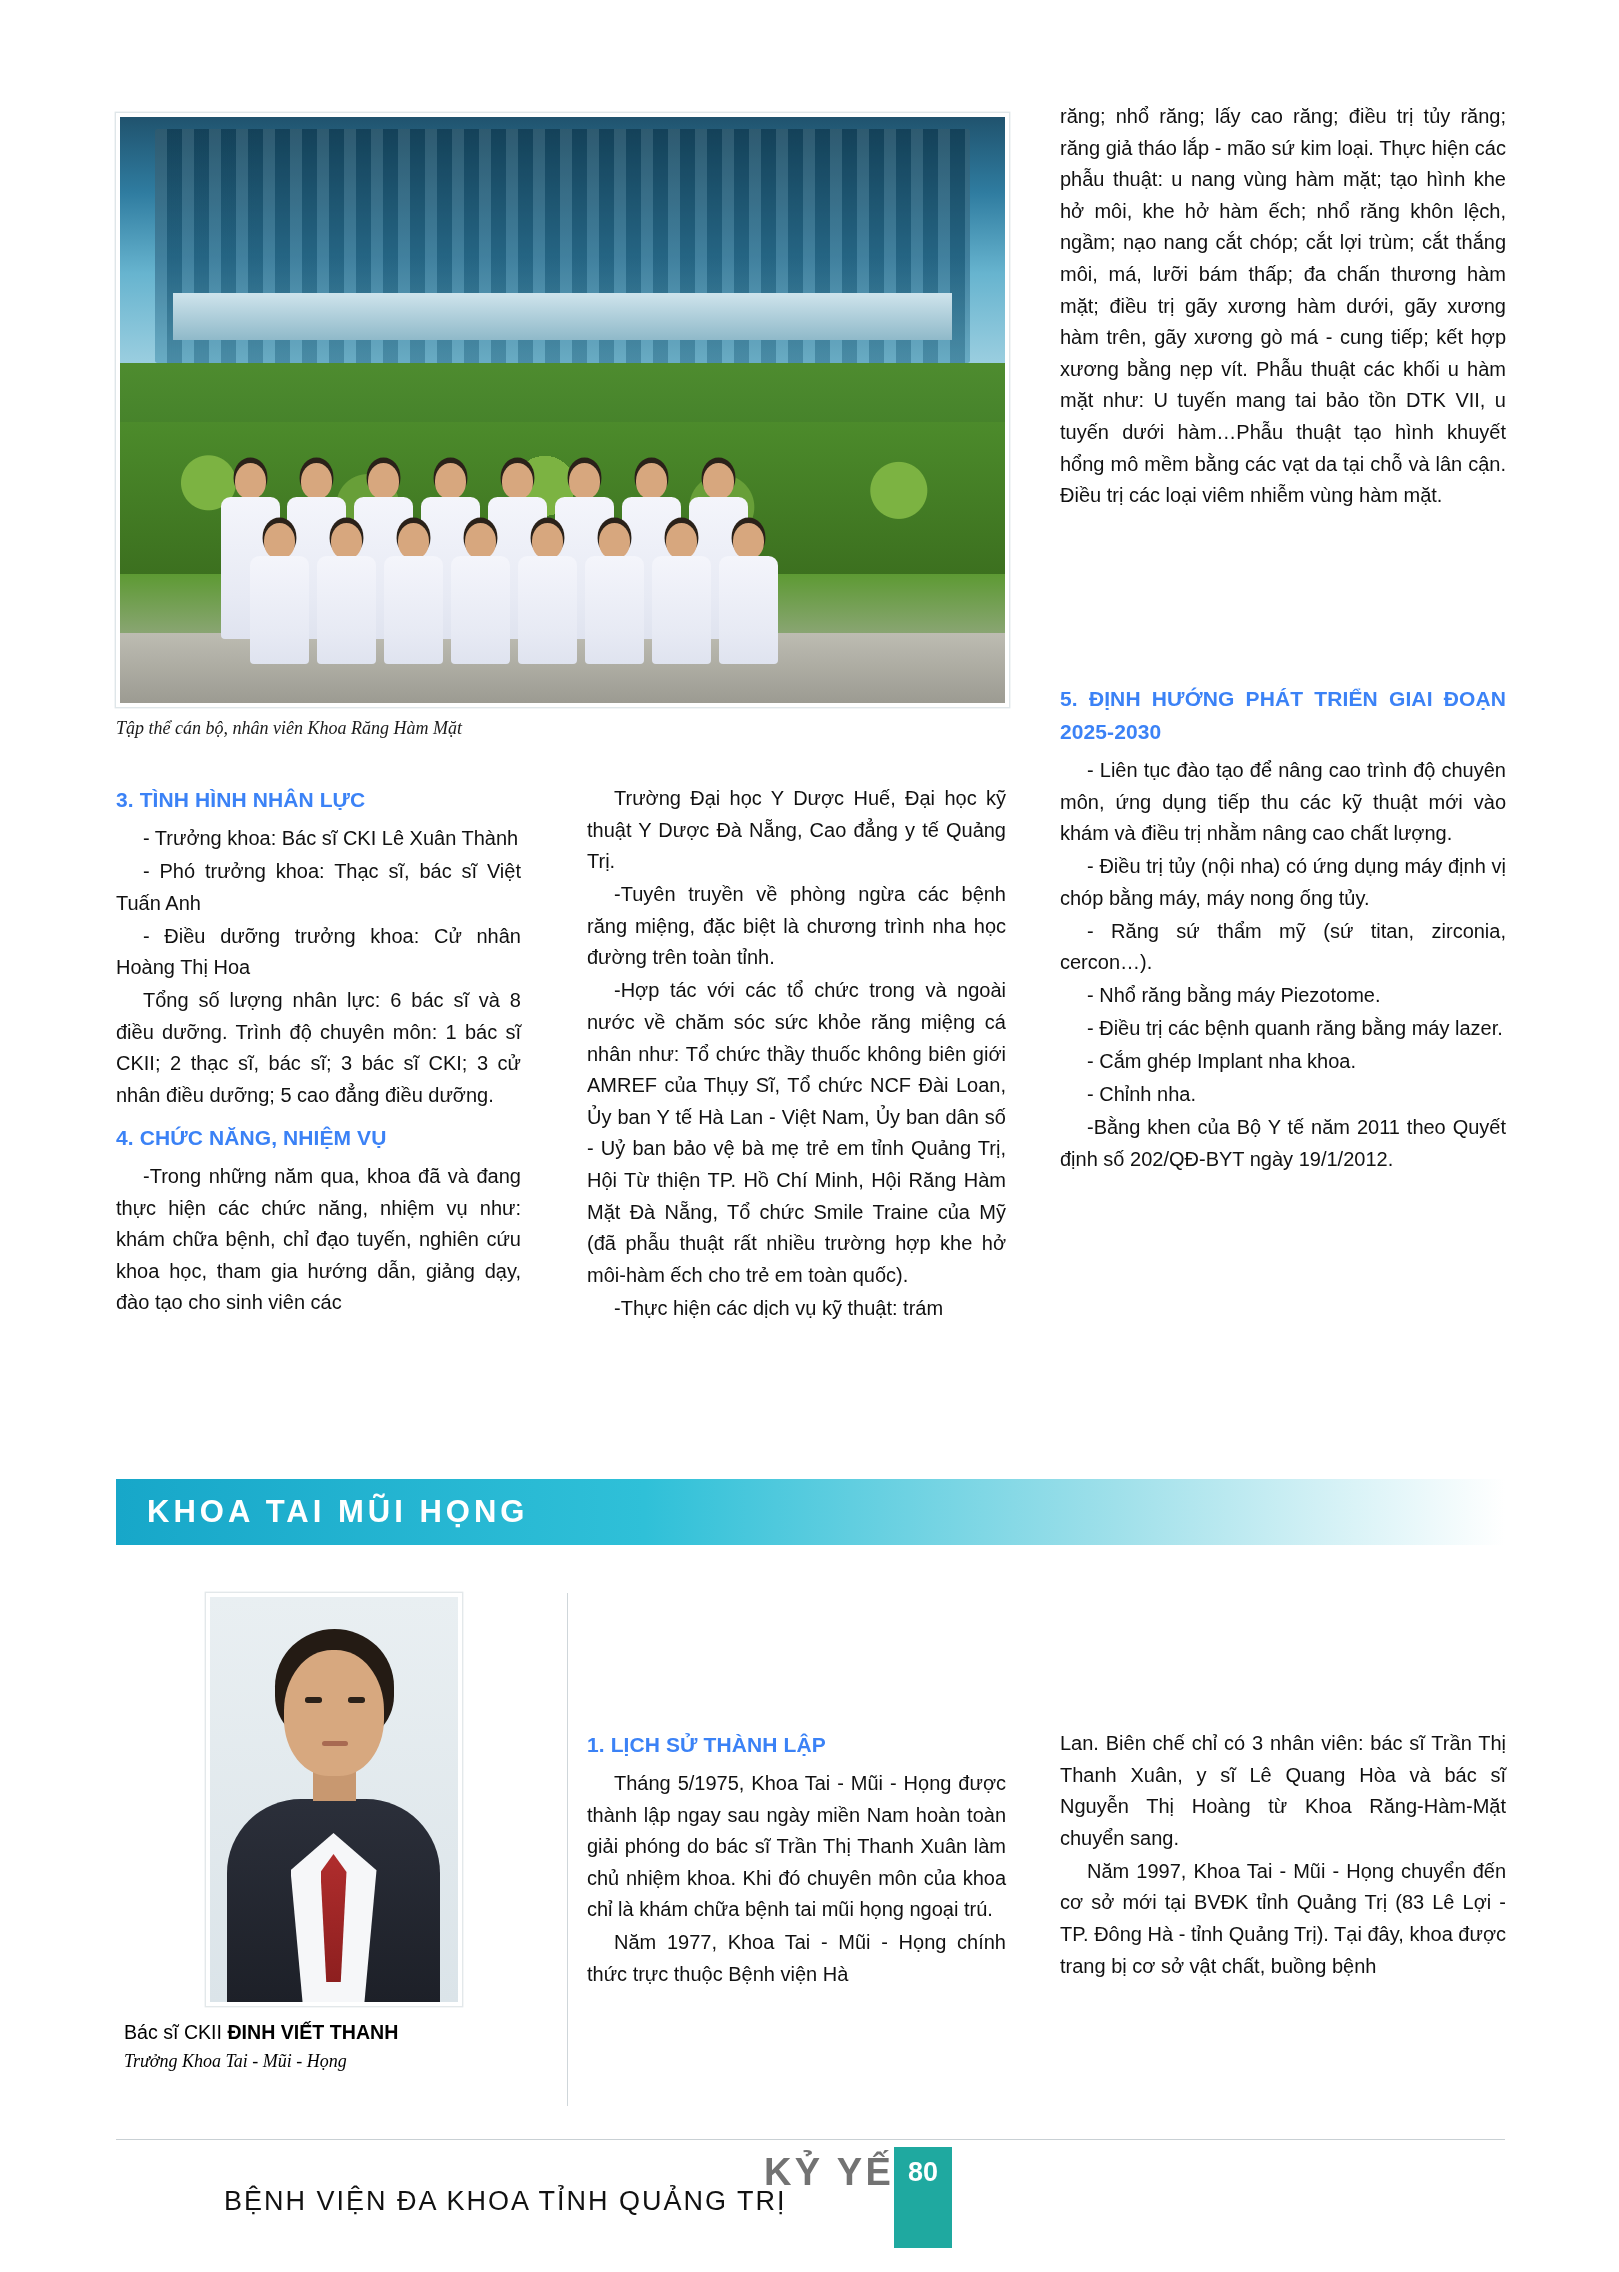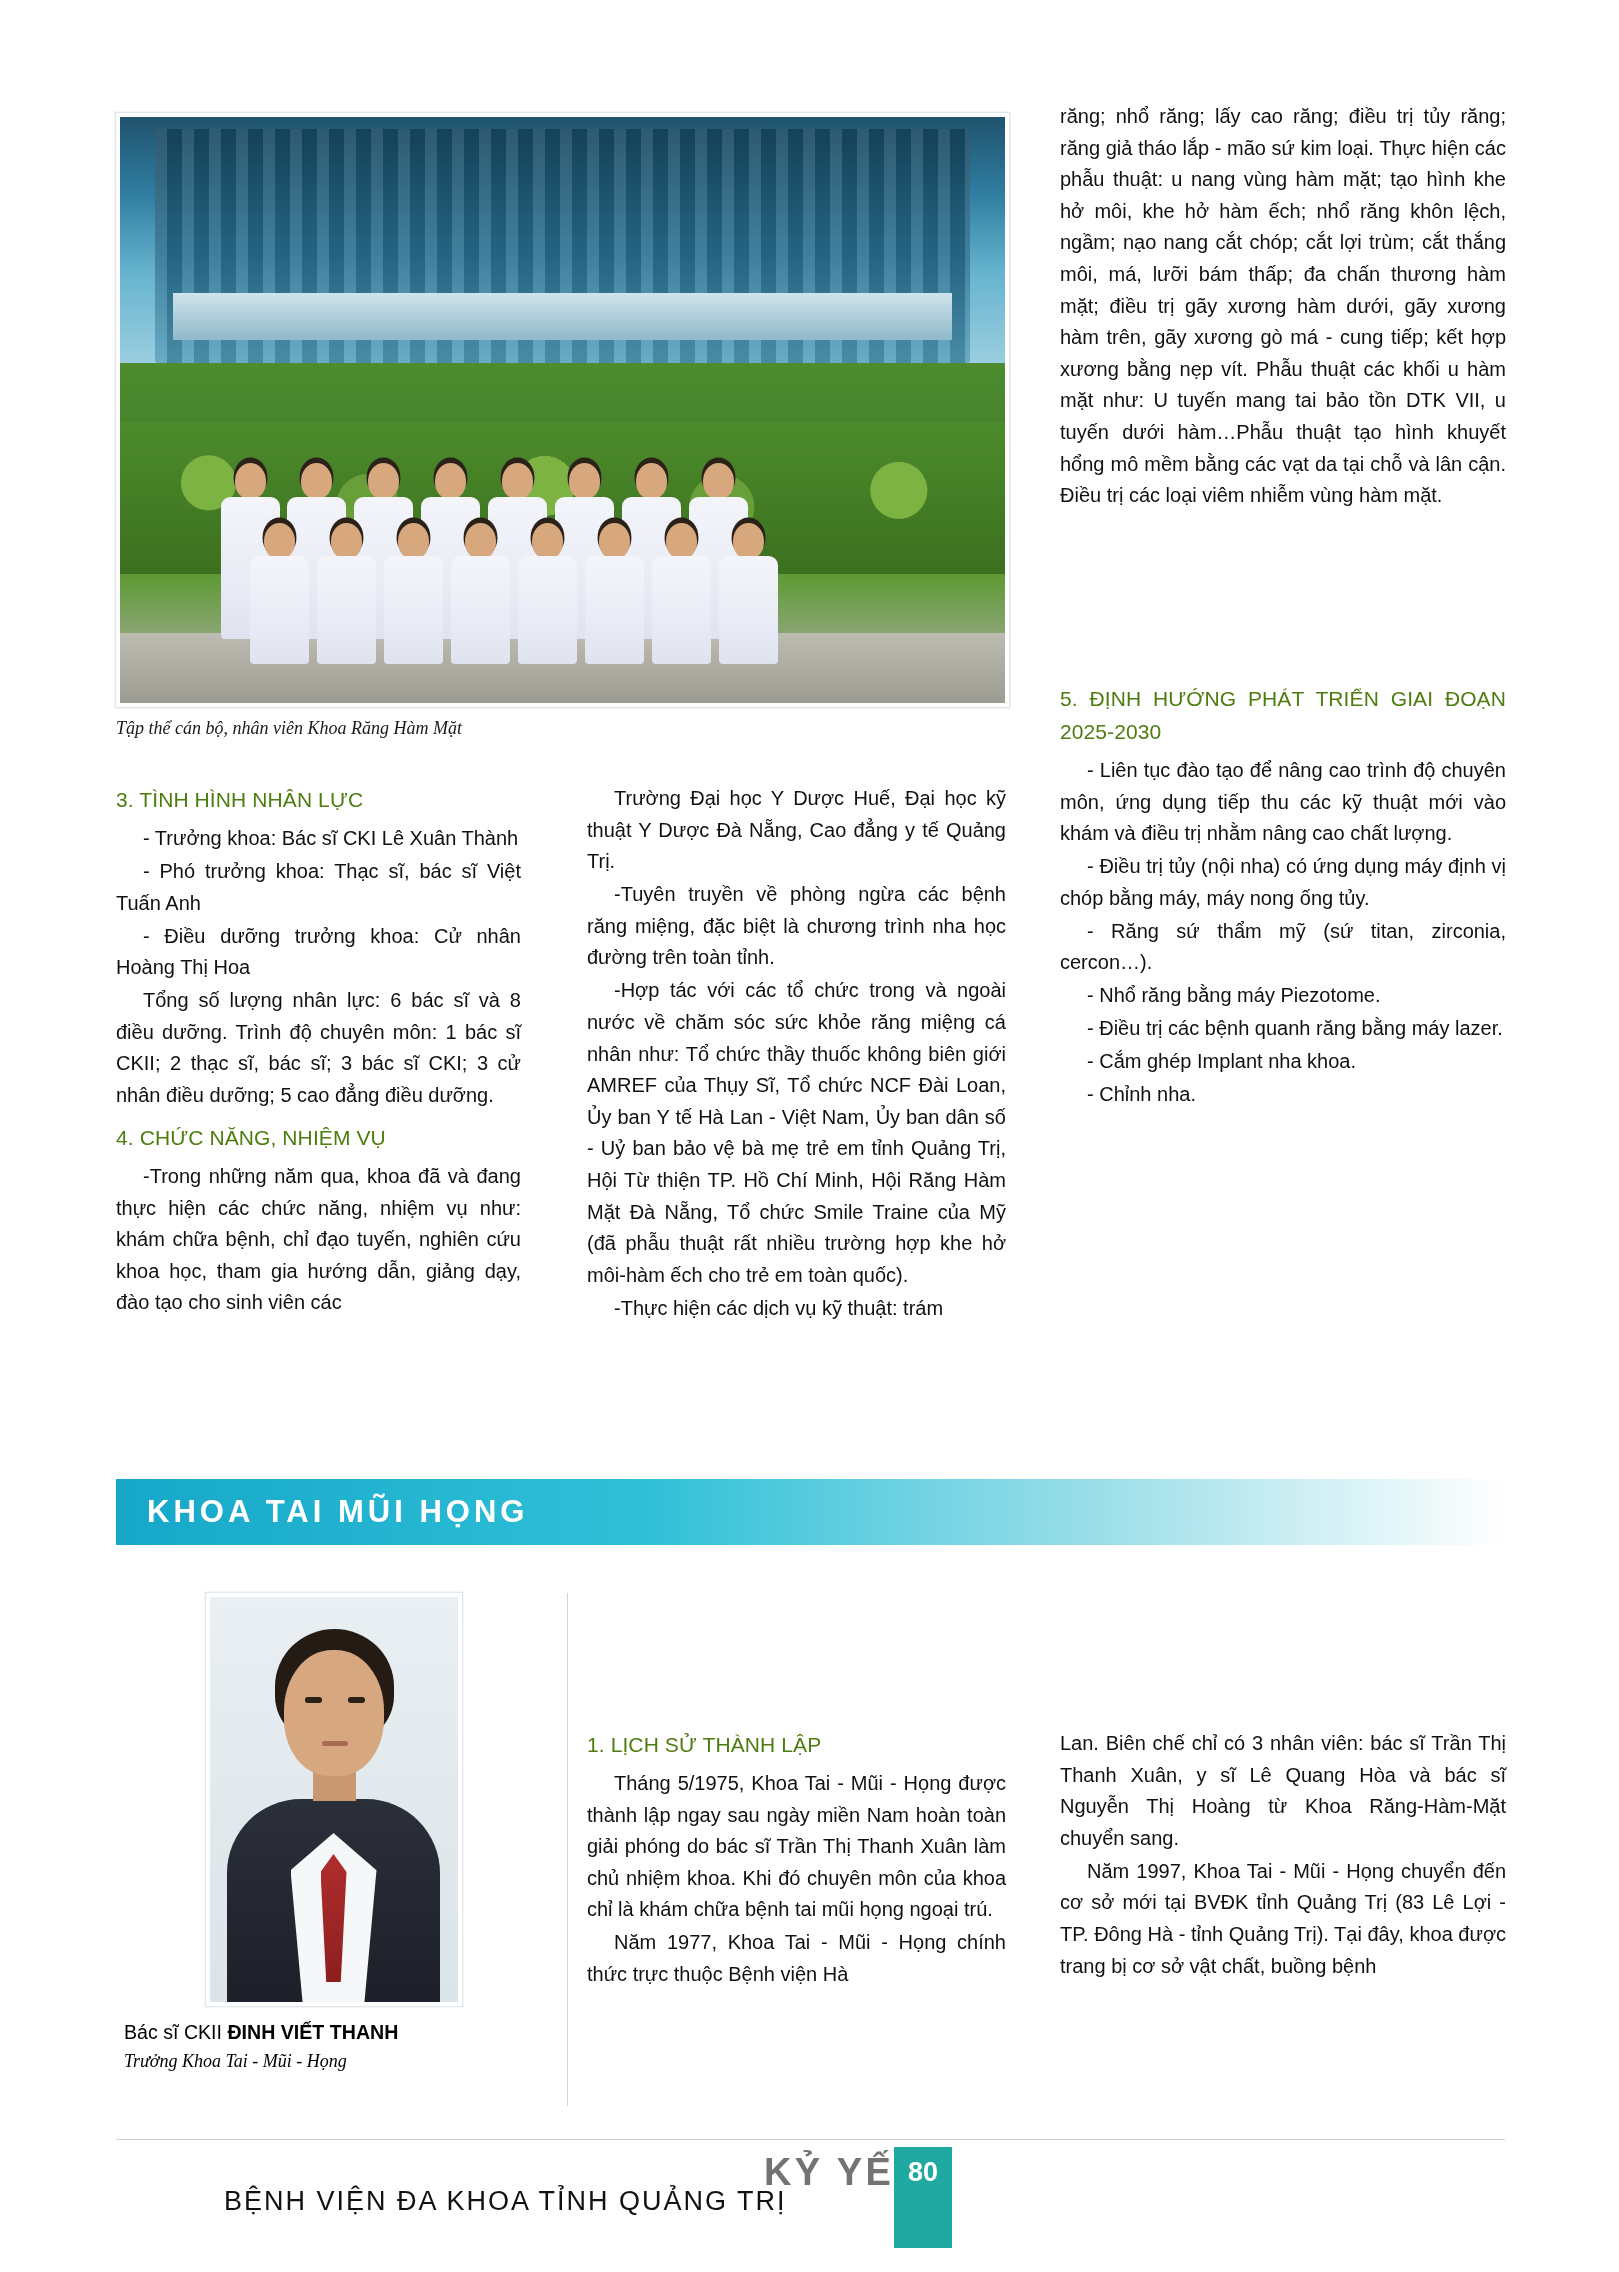--- a/index.html
+++ b/index.html
@@ -106,22 +106,22 @@
     font-size: 20px;
     line-height: 1.58;
     text-align: justify;
     font-family: "Liberation Sans", sans-serif;
     color: #111;
   }
   .col p { margin: 0 0 1.4px 0; text-indent: 27px; }
   .col p.noindent { text-indent: 0; }
   h2.sec {
     font-size: 21px;
-    font-weight: normal;
-    color: #4d7c0f;
+    font-weight: bold;
+    color: #3b82f6;
     margin: 9.5px 0 6.8px 0;
     text-indent: 0;
     letter-spacing: 0.1px;
     font-family: "Liberation Sans", sans-serif;
   }
   h2.sec.first { margin-top: 0; }
 
   
   #right-top { left: 1060px; top: 101px; width: 446px; }
 
@@ -363,20 +363,21 @@
 
   <div class="col" id="col-right">
     <h2 class="sec first">5. ĐỊNH HƯỚNG PHÁT TRIỂN GIAI ĐOẠN 2025-2030</h2>
     <p>- Liên tục đào tạo để nâng cao trình độ chuyên môn, ứng dụng tiếp thu các kỹ thuật mới vào khám và điều trị nhằm nâng cao chất lượng.</p>
     <p>- Điều trị tủy (nội nha) có ứng dụng máy định vị chóp bằng máy, máy nong ống tủy.</p>
     <p>- Răng sứ thẩm mỹ (sứ titan, zirconia, cercon…).</p>
     <p>- Nhổ răng bằng máy Piezotome.</p>
     <p>- Điều trị các bệnh quanh răng bằng máy lazer.</p>
     <p>- Cắm ghép Implant nha khoa.</p>
     <p>- Chỉnh nha.</p>
+    <p>-Bằng khen của Bộ Y tế năm 2011 theo Quyết định số 202/QĐ-BYT ngày 19/1/2012.</p>
   </div>
 
   <div class="banner">
     <div class="title">KHOA TAI MŨI HỌNG</div>
   </div>
 
   <div class="vrule"></div>
   <div class="portrait-block">
     <div class="portrait-frame">
       <div class="pt-bg"></div>

